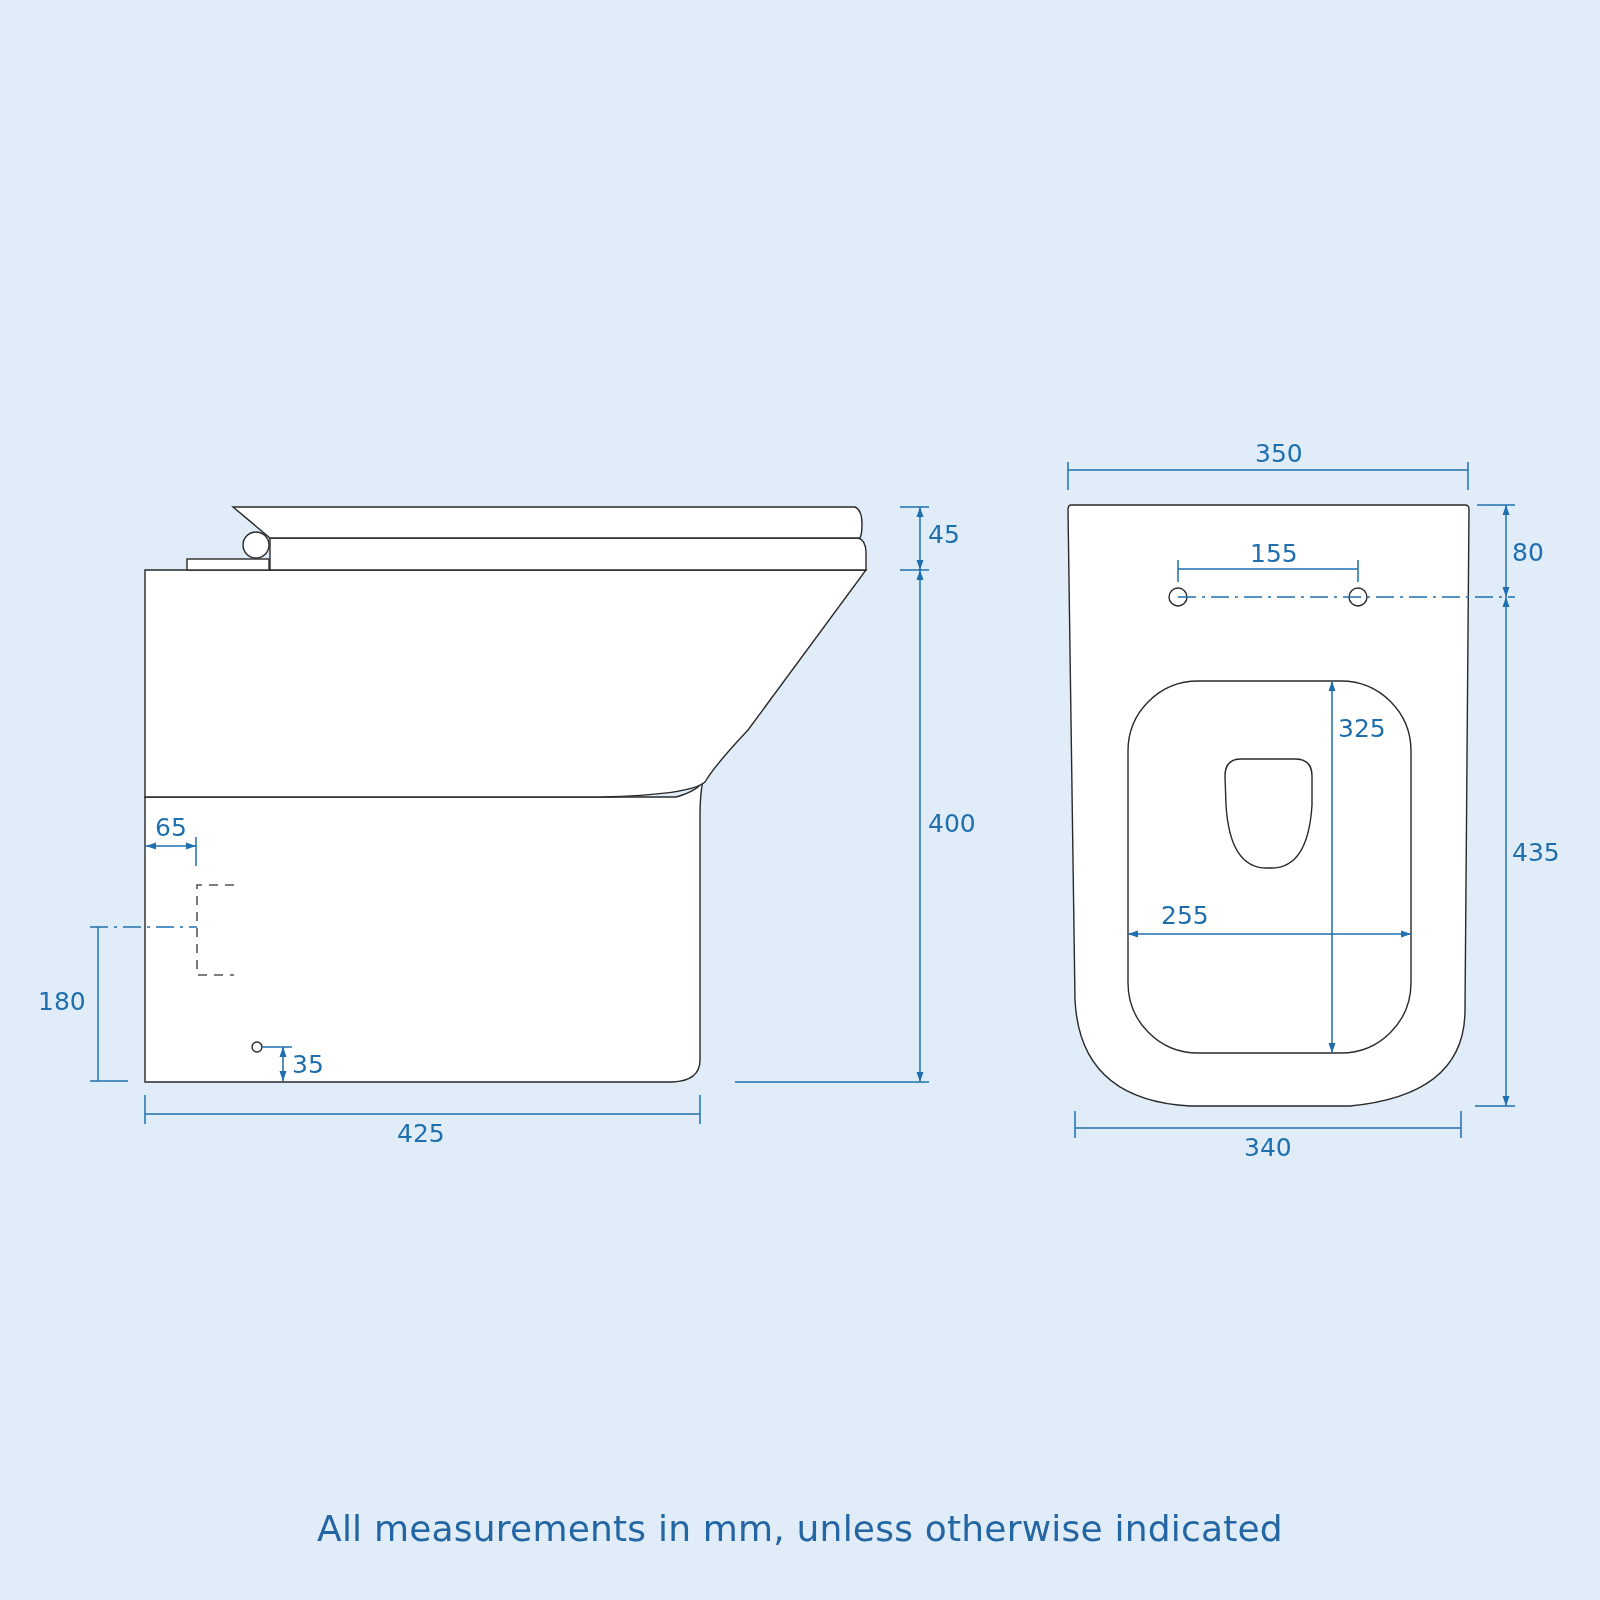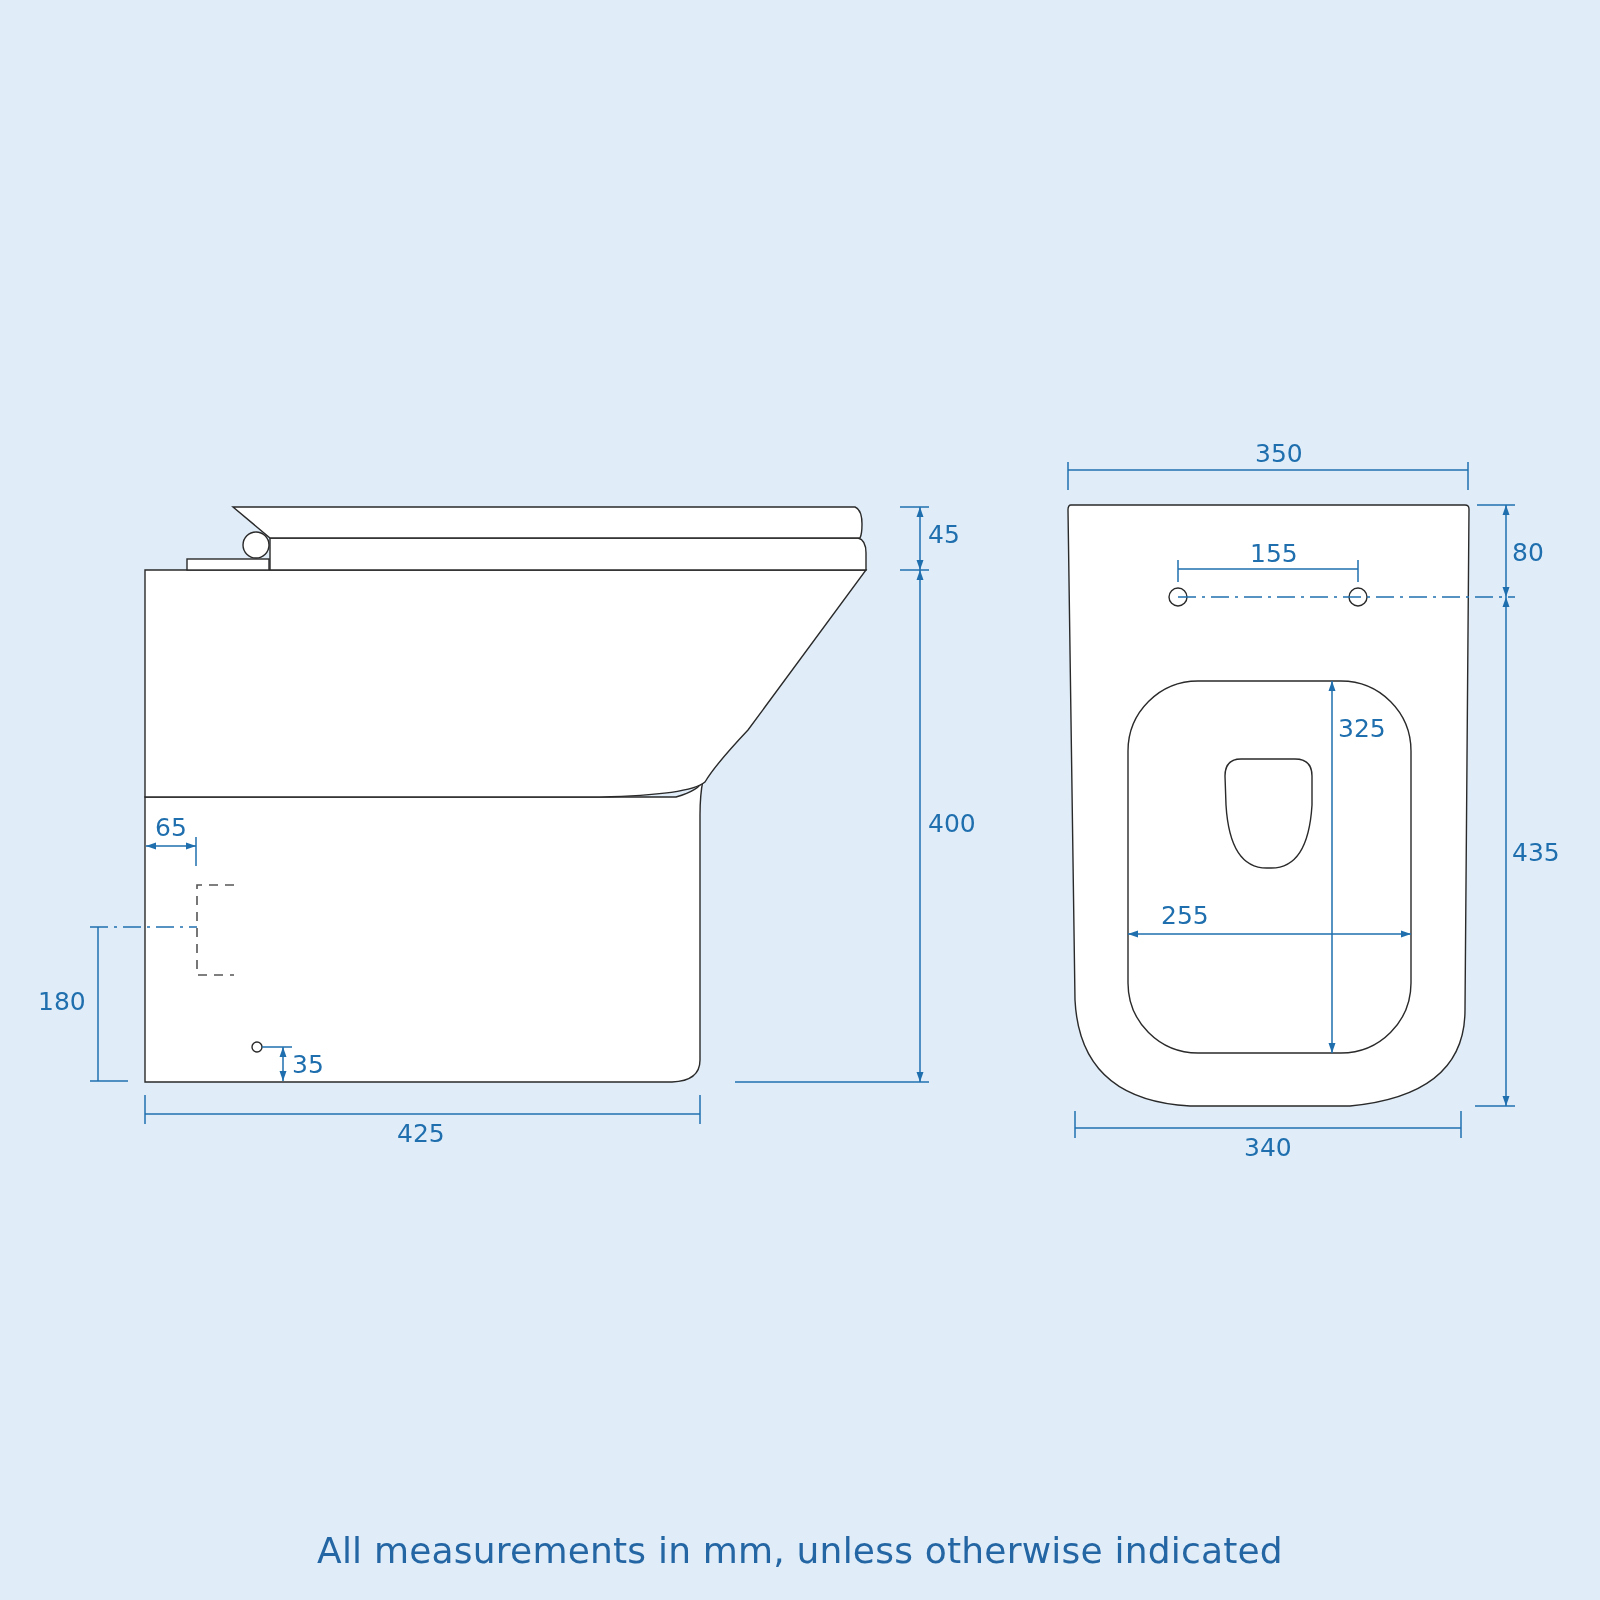--- a/index.html
+++ b/index.html
@@ -15,21 +15,20 @@
   .hidden-line { fill: none; stroke: #555; stroke-width: 1.6; stroke-dasharray: 9 7; }
   .dim { fill: none; stroke: #1f6fae; stroke-width: 1.5; }
   .center { fill: none; stroke: #1f6fae; stroke-width: 1.3; stroke-dasharray: 18 6 3 6; }
   .arrow { fill: #1f6fae; }
   .dim-text { fill: #1f6fae; font-family: "DejaVu Sans", sans-serif; font-size: 25px; }
   .footnote {
     position: absolute; left: 0; width: 1600px; top: 1508px;
     text-align: center; color: #2466a4;
     font-family: "DejaVu Sans", sans-serif; font-size: 36px;
     letter-spacing: 0.2px;
-    margin-top: 22px;
   }
 </style>
 </head>
 <body>
 
 <svg id="drawing" width="1600" height="1600" viewBox="0 0 1600 1600">
   <defs>
     <marker id="arr" viewBox="0 0 10 10" refX="10" refY="5" markerWidth="10" markerHeight="10" orient="auto-start-reverse" markerUnits="userSpaceOnUse">
       <path d="M0,1.5 L10,5 L0,8.5 z" class="arrow"></path>
     </marker>

